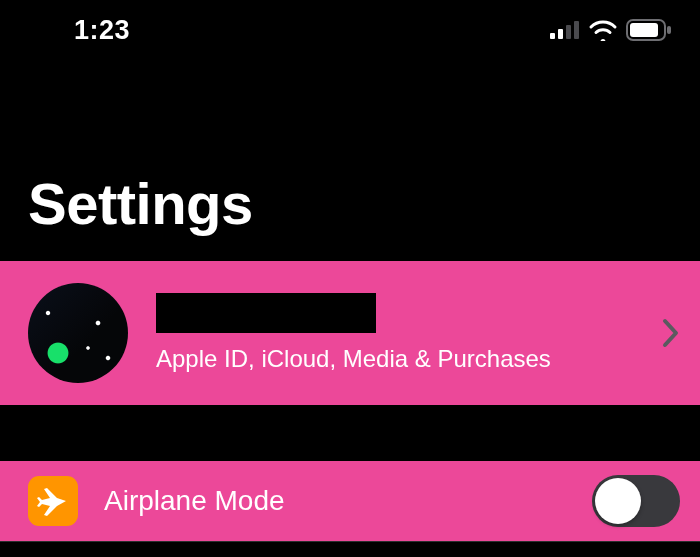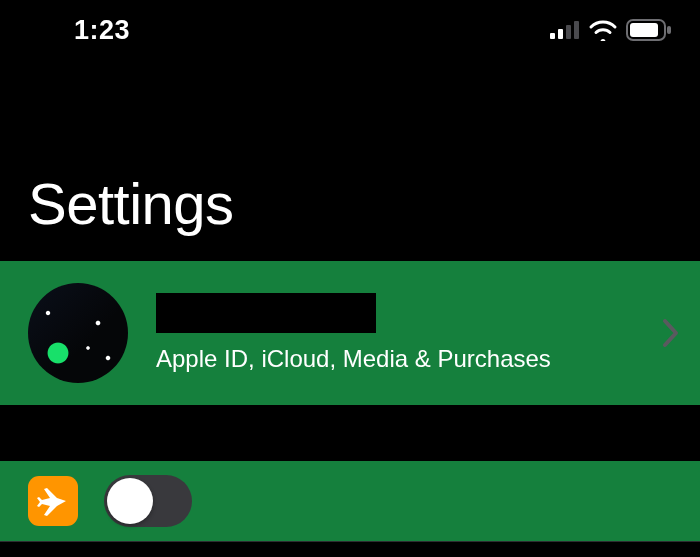--- a/index.html
+++ b/index.html
@@ -29,28 +29,28 @@
   .status-icons {
     display: flex;
     align-items: center;
     gap: 8px;
   }
   .icon { display: inline-flex; }
 
   
   .page-title {
     font-size: 58px;
-    font-weight: 400;
+    font-weight: 700;
     padding: 110px 28px 18px 28px;
     letter-spacing: -0.5px;
   }
 
   
   .group {
-    background: #15803d;
+    background: #ec4899;
   }
   .spacer-sm { height: 6px; background:#000; }
   .spacer-lg { height: 56px; background:#000; }
 
   
   .apple-id-row {
     display: flex;
     align-items: center;
     padding: 22px 20px 22px 28px;
     gap: 28px;
@@ -188,17 +188,18 @@
 
 <div class="spacer-lg"></div>
 
 <div class="group">
   <div class="setting-row">
     <div class="app-icon">
       <svg width="34" height="34" viewBox="0 0 34 34">
         <path d="M30 17 L21 14 L11 4 L8 5 L14 14 L6 16 L3 13 L1 14 L4 18 L1 22 L3 23 L6 20 L14 22 L8 31 L11 32 L21 22 Z" fill="#fff"></path>
       </svg>
     </div>
+    <div class="setting-label">Airplane Mode</div>
     <div class="switch">
       <div class="knob"></div>
     </div>
   </div>
 </div>
 
 </body></html>

